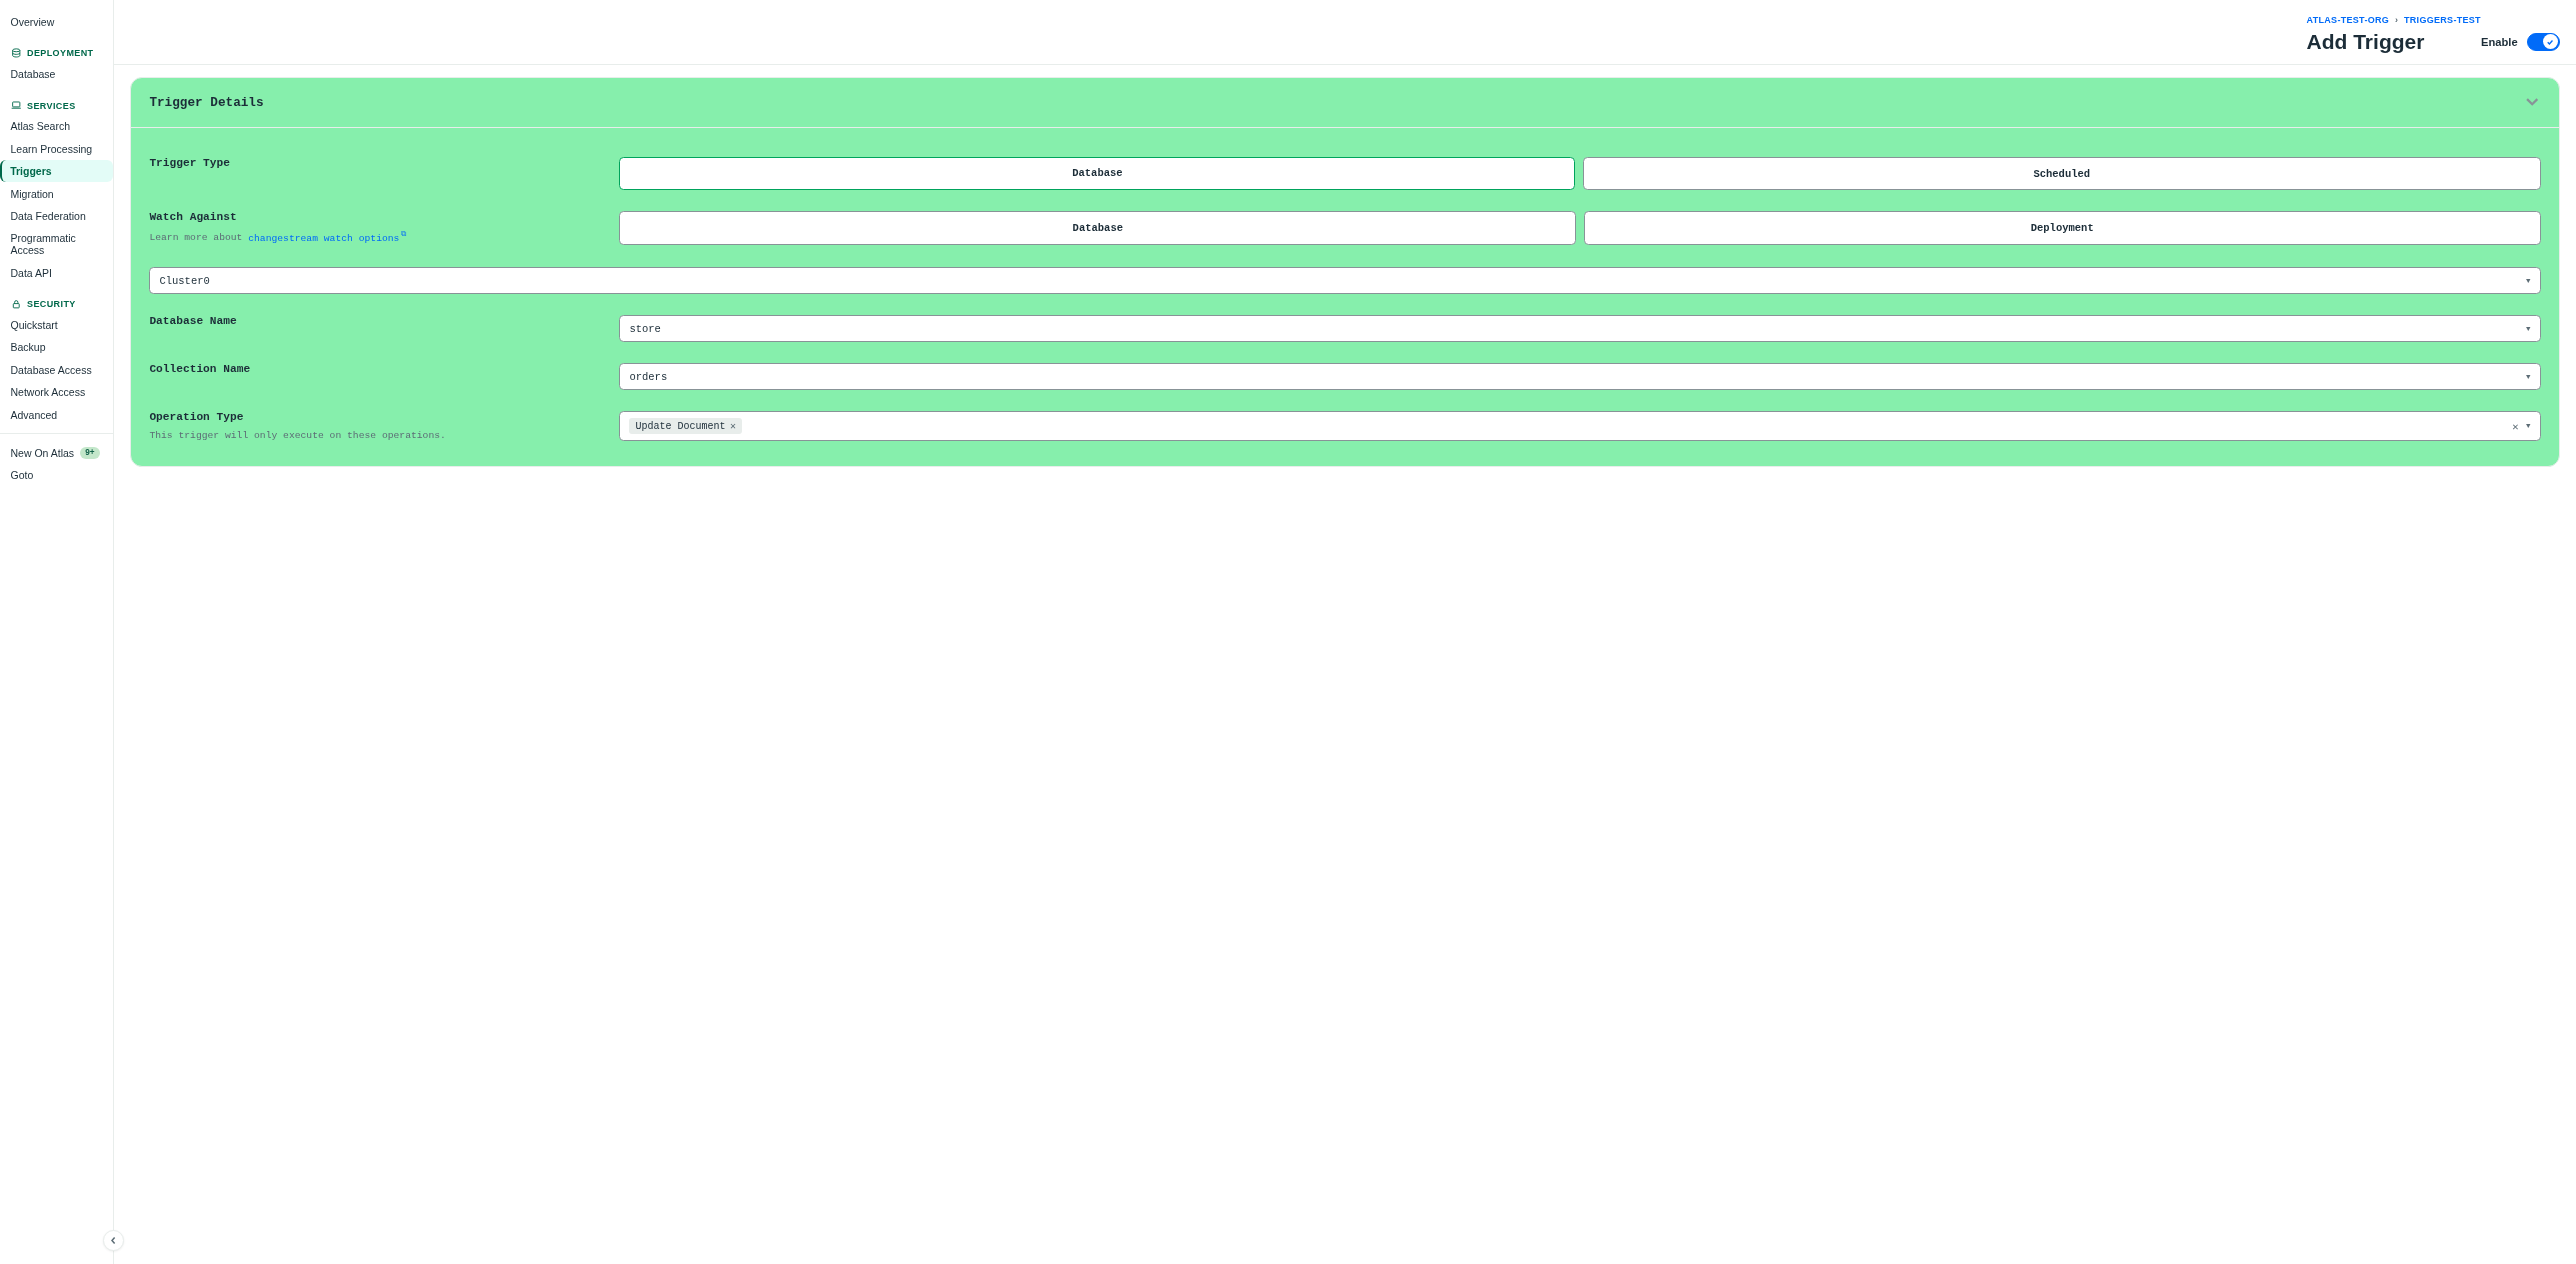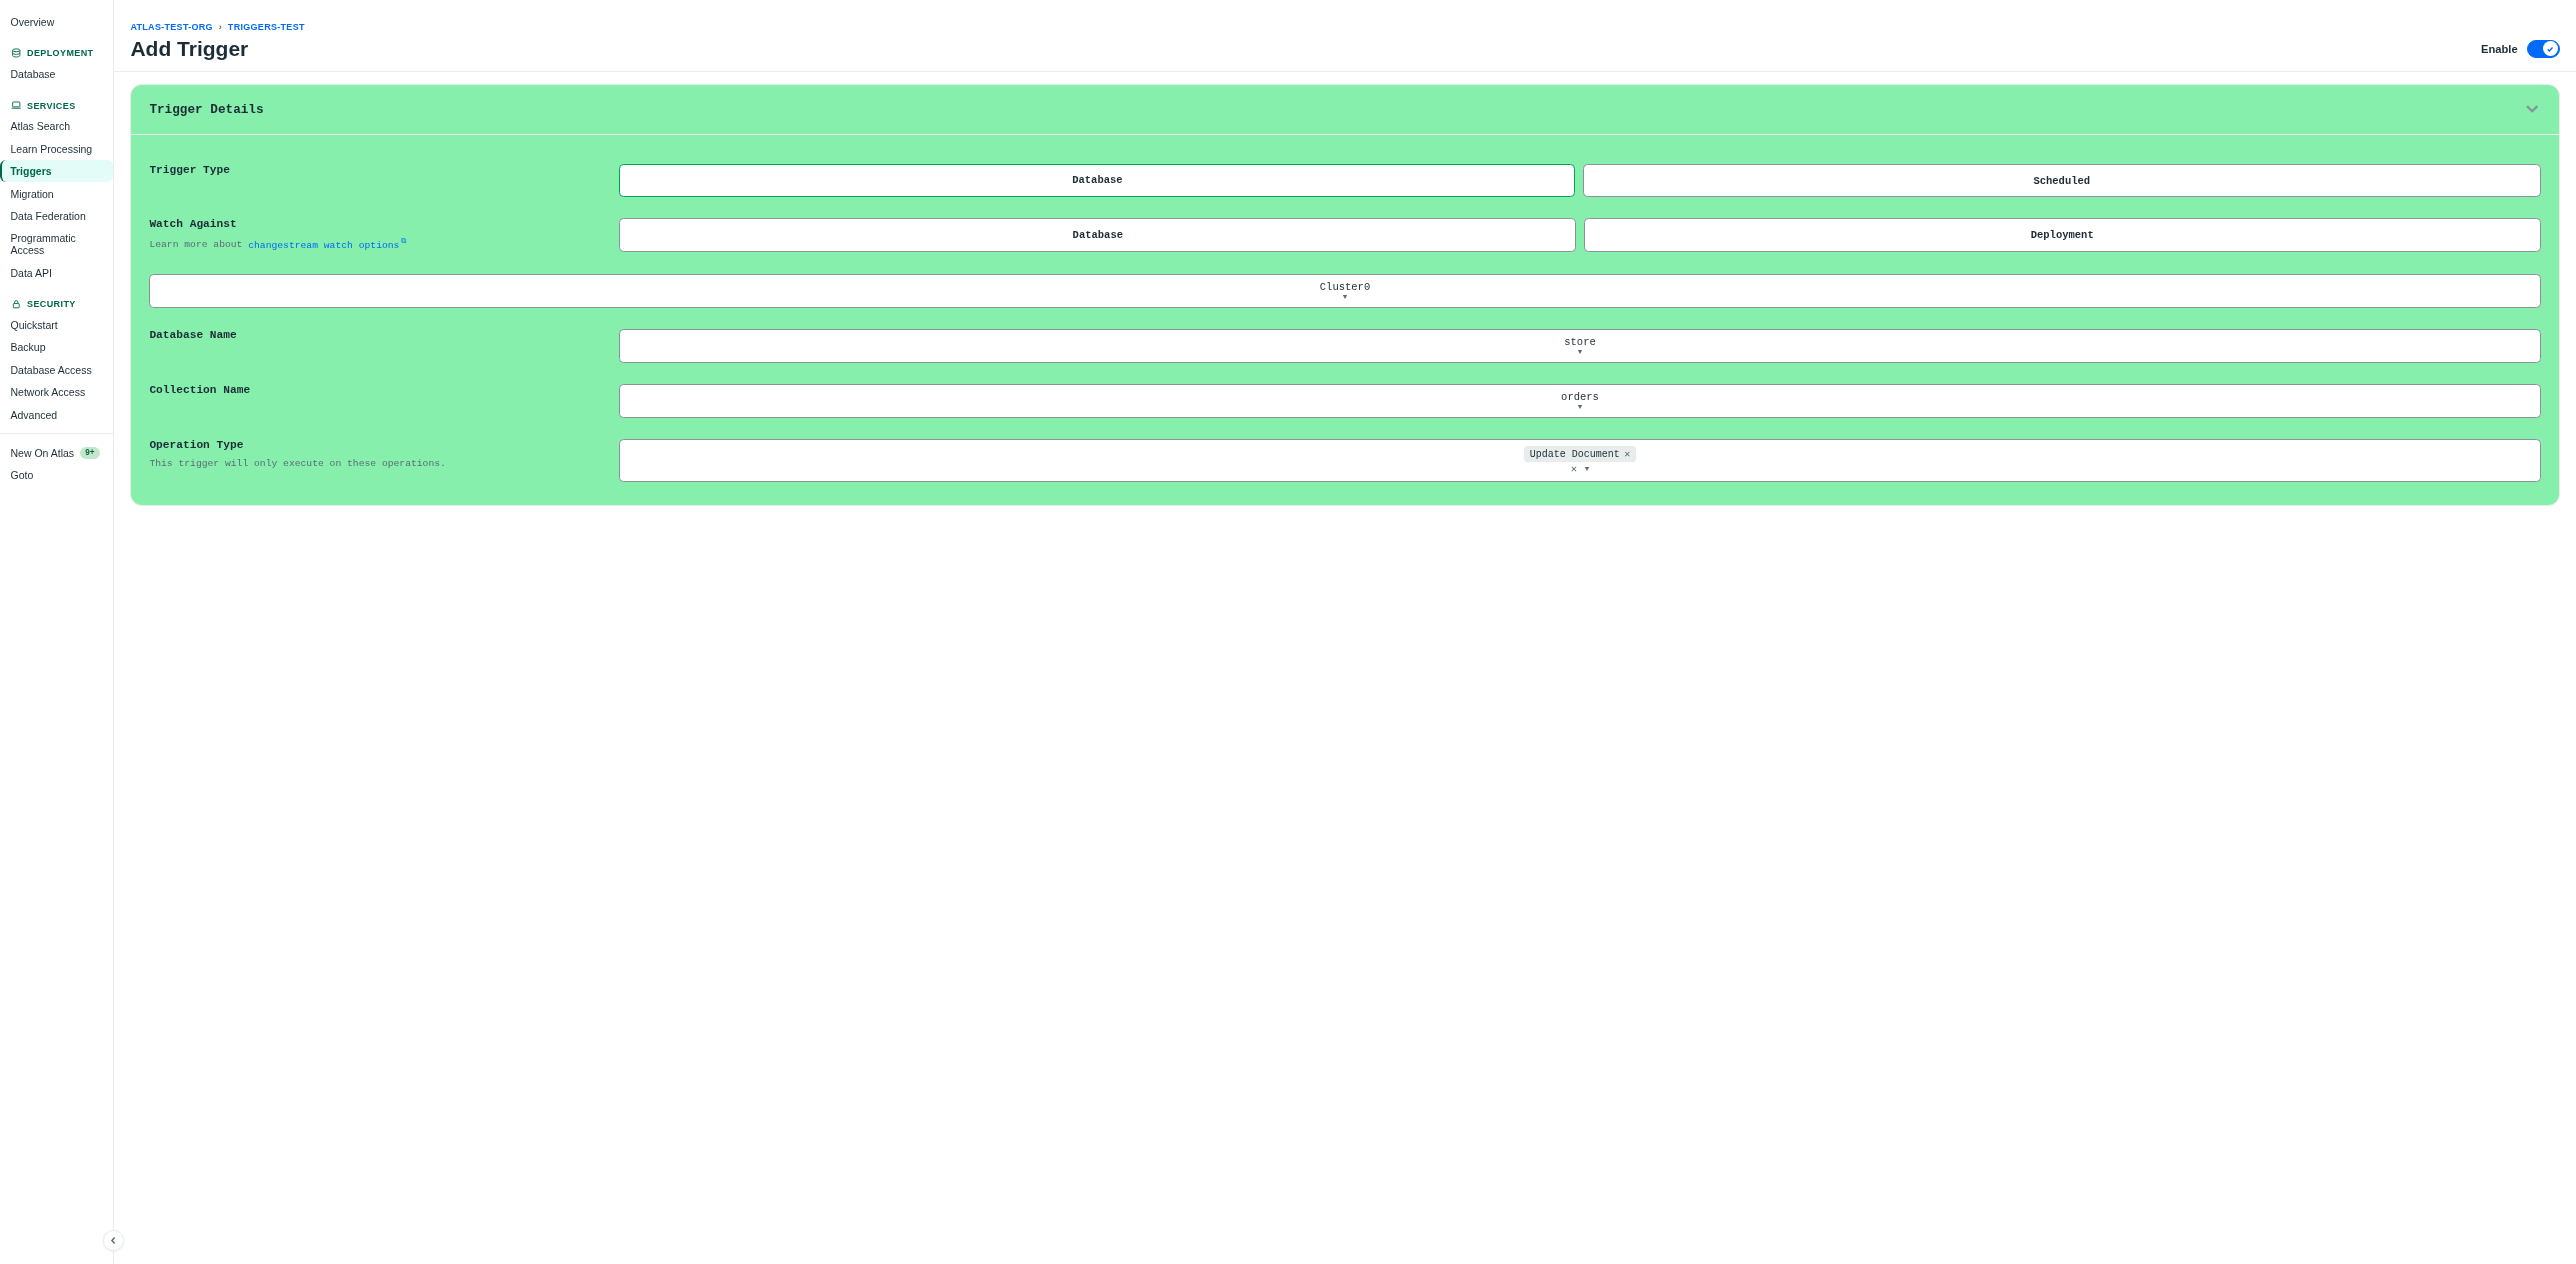--- a/index.html
+++ b/index.html
@@ -79,22 +79,21 @@
   
   .main {
     flex: 1;
     padding: 0;
   }
   .page-header {
     padding: 15px 16.4px 10.5px 16.4px;
     border-bottom: 0.7px solid #e8edeb;
     display: flex;
     align-items: flex-end;
-    justify-content: space-between;
-    margin-top: 7px;
+    justify-content: flex-end;
   }
   .breadcrumb {
     font-size: 9px;
     font-weight: 700;
     letter-spacing: 0.3px;
     color: #016bf8;
     text-transform: uppercase;
     margin-bottom: 4.5px;
   }
   .breadcrumb .sep { color: #5c6c75; margin: 0 3px; }
@@ -181,21 +180,20 @@
     border: 0.7px solid #889397;
     border-radius: 4.5px;
     padding: 6px 9px;
     font-size: 10.5px;
     cursor: pointer;
     background: #fff;
     display: flex;
     align-items: center;
     justify-content: space-between;
     min-height: 27px;
-    flex-direction: column;
   }
   .sel .caret { color: #5c6c75; font-size: 7.5px; }
   
   .chip {
     display: inline-flex;
     align-items: center;
     gap: 4.5px;
     background: #e8edeb;
     padding: 2.2px 6px;
     border-radius: 3px;

